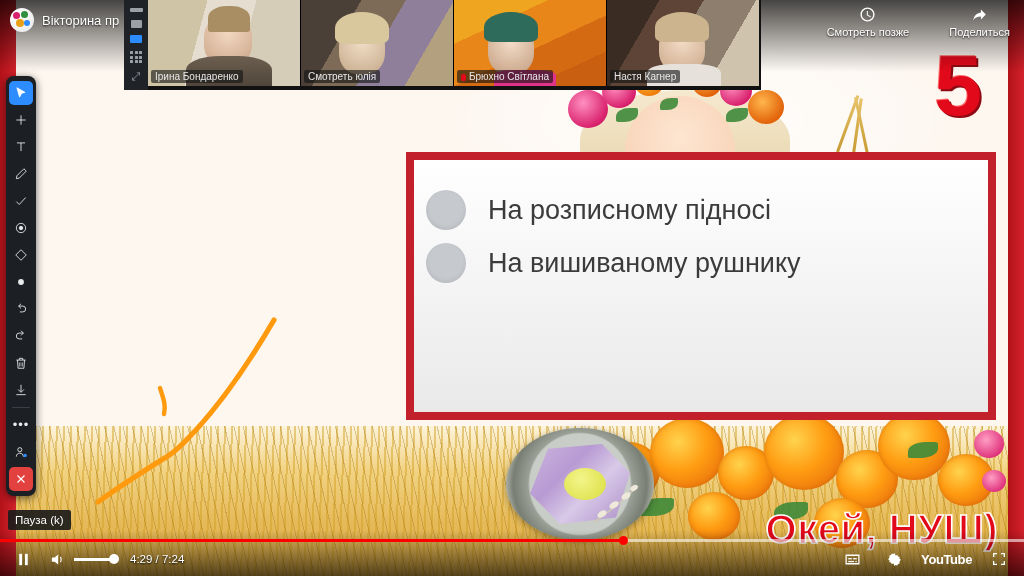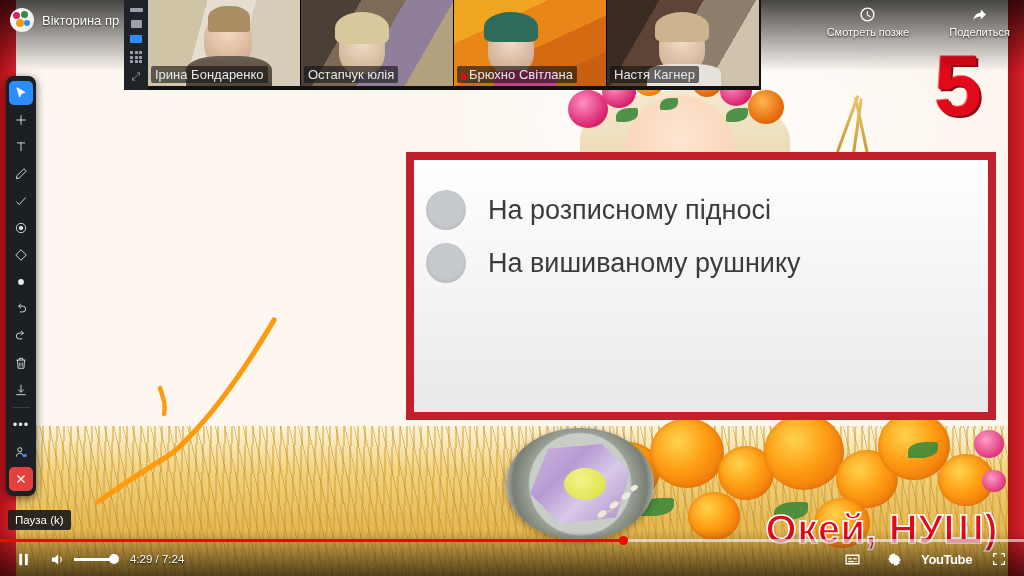--- a/index.html
+++ b/index.html
@@ -137,21 +137,21 @@
   .yt-right{position:absolute;right:10px;bottom:2px;display:flex;align-items:center;gap:12px;height:30px;}
   .yt-logo{color:#fff;font-size:13px;font-weight:bold;letter-spacing:-.4px;}
   .tooltip{position:absolute;left:8px;bottom:46px;background:rgba(28,28,28,.92);color:#fff;font-size:11.5px;
     padding:4px 7px;border-radius:2px;z-index:30;white-space:nowrap;}
 
   
   .zstrip{position:absolute;left:124px;top:0;height:90px;display:flex;z-index:25;
     border:2px solid #111;border-top:none;box-sizing:border-box;background:#111;}
   .ztile{position:relative;width:152px;height:86px;overflow:hidden;border-right:1px solid #000;}
   .ztile.active{border:2px solid #37d07a;box-sizing:border-box;}
-  .zname{position:absolute;left:3px;bottom:3px;background:rgba(20,20,20,.62);color:#e8e8e8;font-size:13px;
+  .zname{position:absolute;left:3px;bottom:3px;background:rgba(20,20,20,.62);color:#e8e8e8;font-size:10px;
     padding:1px 4px;border-radius:2px;max-width:140px;white-space:nowrap;overflow:hidden;}
   .zname .micdot{display:inline-block;width:5px;height:7px;background:#e2091a;border-radius:2px;
     margin-right:3px;vertical-align:-1px;}
   .person{position:absolute;border-radius:50%;}
 
   
   .zbar{position:absolute;left:124px;top:0;width:24px;height:90px;background:#1f2227;z-index:26;
     display:flex;flex-direction:column;align-items:center;justify-content:space-around;padding:4px 0;box-sizing:border-box;}
   .zb{width:13px;height:4px;background:#9aa0a6;border-radius:1px;}
   .zb.sq{height:8px;width:11px;background:#9aa0a6;border-radius:1px;}
@@ -309,21 +309,21 @@
       <div class="person" style="left:56px;top:14px;width:48px;height:52px;background:radial-gradient(circle at 50% 35%,#f3d9c2,#c9a285);border-radius:45% 45% 40% 40%;"></div>
       <div class="person" style="left:60px;top:6px;width:42px;height:26px;background:#a98d63;border-radius:45% 45% 10% 10%;"></div>
       <div style="position:absolute;left:38px;top:56px;width:86px;height:34px;background:linear-gradient(#6c5f50,#4c4238);border-radius:40% 40% 0 0;"></div>
       <div class="zname">Ірина Бондаренко</div>
     </div>
 
 
     <div class="ztile" style="background:linear-gradient(120deg,#4b4038 0 30%,#7d6a57 30% 52%,#8f7f9a 52% 76%,#b2a07f 76% 100%);">
       <div class="person" style="left:38px;top:22px;width:46px;height:52px;background:radial-gradient(circle at 50% 40%,#f0ddc6,#c4a888);border-radius:45% 45% 40% 40%;"></div>
       <div class="person" style="left:34px;top:12px;width:54px;height:32px;background:#d9c79e;border-radius:50% 50% 20% 20%;"></div>
-      <div class="zname">Остапчук юлія</div>
+      <div class="zname">Смотреть юлія</div>
     </div>
 
     <div class="ztile" style="background:linear-gradient(155deg,#f0a521 0 28%,#e8861a 28% 55%,#d46a12 55% 78%,#c95f10 78% 100%);text-align:center;">
       <div class="person" style="left:34px;top:22px;width:46px;height:52px;background:radial-gradient(circle at 50% 40%,#f2dcc8,#c29c7e);border-radius:45% 45% 40% 40%;"></div>
       <div class="person" style="left:30px;top:12px;width:54px;height:30px;background:#2f6b5b;border-radius:50% 50% 18% 18%;"></div>
       <div style="position:absolute;left:40px;top:70px;width:62px;height:18px;background:#e0348a;border-radius:30% 30% 0 0;"></div>
       <div class="zname">
         <span class="micdot"></span><span>Брюхно Світлана</span>
       </div>
     </div>

